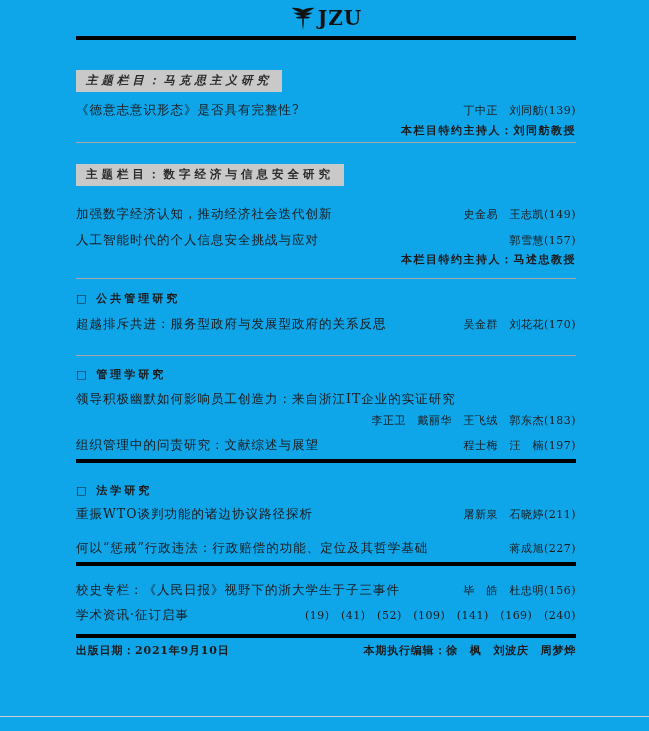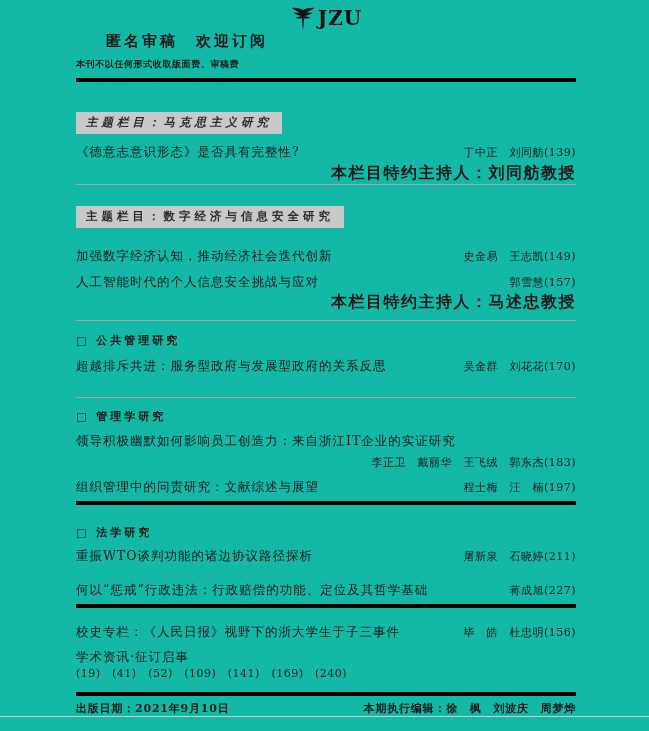--- a/index.html
+++ b/index.html
@@ -1,19 +1,19 @@
 <!DOCTYPE html>
 <html><head>
 <meta charset="utf-8">
 <style>
   html,body{margin:0;padding:0;background:#fff;}
   .page{
     position:relative;
     width:649px;height:731px;
-    background:#14b8a6;
+    background:#0ea5e9;
     overflow:hidden;
     font-family:"DejaVu Serif","Liberation Serif",serif;
     color:#1a1a1a;
   }
   .content{width:500px;margin:0 0 0 76px;}
   
   .logo-row{padding-top:5px;text-align:center;height:27px;line-height:27px;}
   .logo-wrap{display:inline-flex;align-items:center;gap:2px;}
   .logo-text{font-weight:bold;font-size:20px;letter-spacing:1px;color:#111;}
   
@@ -39,45 +39,41 @@
   .themed-label{
     display:inline-block;background:#c9c9c9;color:#2a2a2a;
     font-weight:bold;font-size:11.5px;letter-spacing:4px;
     padding:4px 10px;line-height:1.2;
   }
   .cat-label{font-weight:bold;font-size:11px;letter-spacing:3px;line-height:15px;}
   .article-row{display:flex;justify-content:space-between;align-items:baseline;line-height:17px;}
   .a-title{font-size:12.5px;letter-spacing:1px;white-space:nowrap;}
   .a-authors{font-size:11px;letter-spacing:0.5px;white-space:nowrap;}
   .authors-line{text-align:right;font-size:11px;letter-spacing:0.5px;line-height:17px;}
-  .host-row{text-align:right;font-weight:bold;font-size:16px;letter-spacing:1.5px;line-height:17px;}
+  .host-row{text-align:right;font-weight:bold;font-size:11px;letter-spacing:1.5px;line-height:17px;}
   
   .imprint-row{display:flex;justify-content:space-between;align-items:baseline;font-weight:bold;font-size:11px;letter-spacing:0.8px;line-height:16px;}
   .page-bottom-edge{position:absolute;left:0;bottom:14px;width:649px;height:1px;background:#cccccc;}
 </style>
 </head>
 <body>
 
 <div class="page">
   <div class="content">
 
     <div class="logo-row">
       <span class="logo-wrap">
         <svg width="26" height="26" viewBox="0 0 32 32" aria-hidden="true">
           <path fill="#111" d="M16 5 C12 2.5 4 1.5 2 2.5 C6 5.5 9 7 13 8 C9 8.2 6 8.2 4 8.4 C8 11 11 12 14 12.2 C11 13 9 13.2 7 14 C10 15.8 13 15.8 15 15 L15 19 C15 23 15.6 26.5 16 29 C16.4 26.5 17 23 17 19 L17 15 C19 15.8 22 15.8 25 14 C23 13.2 21 13 18 12.2 C21 12 24 11 28 8.4 C26 8.2 23 8.2 19 8 C23 7 26 5.5 30 2.5 C28 1.5 20 2.5 16 5 Z"></path>
         </svg>
         <span class="logo-text">JZU</span>
       </span>
     </div>
 
     <div class="header-row">
-      <div class="header-left">
-        <div class="review-line">匿名审稿　欢迎订阅</div>
-        <div class="nofee">本刊不以任何形式收取版面费、审稿费</div>
-      </div>
     </div>
 
     <div class="rule thick" style="margin-top:4px;"></div>
 
     <section>
       <div class="themed-label" style="margin-top:30px;font-style:italic;">主题栏目：马克思主义研究</div>
       <div class="article-row" style="margin-top:9px;">
         <span class="a-title">《德意志意识形态》是否具有完整性?</span>
         <span class="a-authors">丁中正　刘同舫(139)</span>
       </div>
@@ -136,21 +132,21 @@
         <span class="a-authors">蒋成旭(227)</span>
       </div>
     </section>
 
     <div class="rule thick" style="margin-top:5px;"></div>
 
     <div class="article-row" style="margin-top:15px;">
       <span class="a-title">校史专栏：《人民日报》视野下的浙大学生于子三事件</span>
       <span class="a-authors">毕　皓　杜忠明(156)</span>
     </div>
-    <div class="article-row" style="margin-top:7px;flex-direction:column;">
+    <div class="article-row" style="margin-top:7px;">
       <span class="a-title">学术资讯·征订启事</span>
       <span class="a-authors">(19)　(41)　(52)　(109)　(141)　(169)　(240)</span>
     </div>
 
     <div class="rule thick" style="margin-top:10px;"></div>
 
     <div class="imprint-row" style="margin-top:5px;">
       <span>出版日期：2021年9月10日</span>
       <span>本期执行编辑：徐　枫　刘波庆　周梦烨</span>
     </div>

